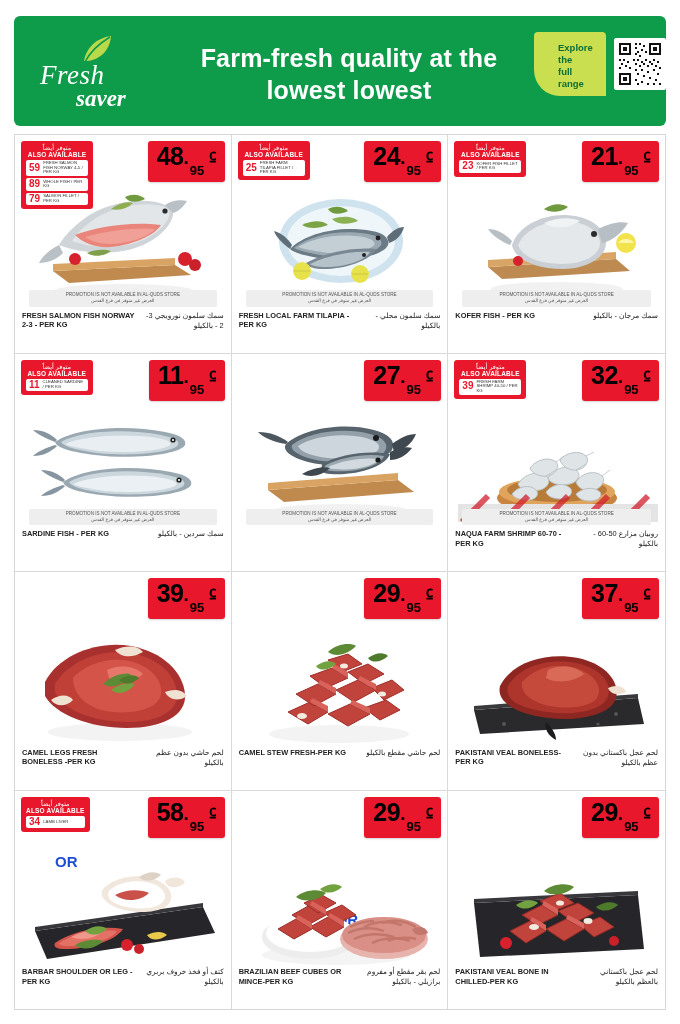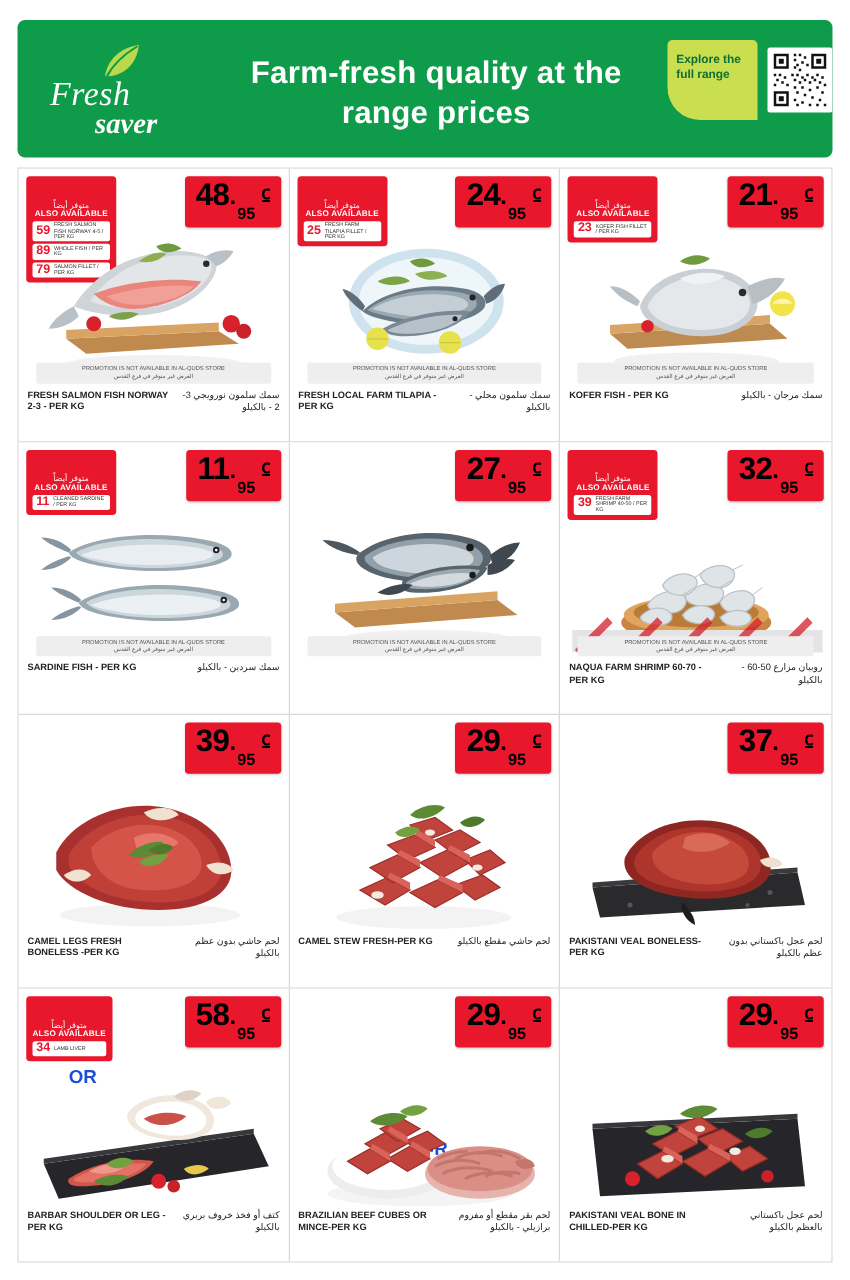--- a/index.html
+++ b/index.html
@@ -31,21 +31,21 @@
   }
   .hdr-title {
     position:absolute; left: 170px; top: 26px; width: 330px;
     color: #ffffff; font-size: 25px; font-weight: bold; line-height: 1.28;
     text-align:center; letter-spacing: .2px;
   }
   .hdr-badge {
     position:absolute; left: 520px; top: 16px; width: 72px; height: 64px;
     background: #c9df4f; border-radius: 4px 4px 0 26px;
     color: #0d6e38; font-size: 9.5px; font-weight: bold; line-height:1.25;
-    padding: 10px 7px;
+    padding: 10px 24px;
   }
   .hdr-qr {
     position:absolute; left: 600px; top: 22px; width: 52px; height: 52px;
     background:#fff; border: 3px solid #fff; border-radius: 2px;
     display:flex; align-items:center; justify-content:center;
   }
   .qr-svg { width: 46px; height: 46px; display:block; }
 
   
   .grid {
@@ -70,21 +70,21 @@
   }
   .price .int { font-size: 25px; font-weight: bold; line-height: .92; letter-spacing: -.5px; }
   .price .dot { font-size: 19px; font-weight: bold; line-height: 1; margin: 3px 1px 0 0; }
   .price .dec { font-size: 13px; font-weight: bold; line-height: 1; margin-top: 19px; }
   .price .cur { margin-left: 5px; margin-top: 2px; font-size: 9px; font-weight: bold; text-align:center; line-height:1.05; }
   .price .cur .sym { display:block; font-size: 15px; line-height: 1; }
 
   
   .alsobox {
     position:absolute; left: 6px; top: 6px; background: #e8172b; color:#fff;
-    border-radius: 3px; padding: 20px 5px 4px 5px; min-width: 62px;
+    border-radius: 3px; padding: 3px 5px 4px 5px; min-width: 62px;
   }
   .alsobox .ar { font-size: 6.5px; text-align:center; line-height:1.1; opacity:.95; }
   .alsobox .en { font-size: 6.5px; font-weight: bold; text-align:center; letter-spacing:.2px; margin-bottom:2px;}
   .alsoitem {
     background:#fff; color:#e8172b; border-radius:2px; margin-top: 2px;
     padding: 1px 3px; display:flex; align-items:center; gap: 3px;
   }
   .alsoitem .v { font-size: 10px; font-weight: bold; line-height: 1.05; }
   .alsoitem .d { font-size: 4.3px; color:#333; line-height: 1.08; max-width: 42px; }
 
@@ -127,21 +127,21 @@
     <div class="hdr-leafwrap">
       <span class="logo-leaf">
         <svg viewBox="0 0 34 30" width="34" height="30">
           <path d="M4 27 C6 14 16 4 31 2 C30 16 20 26 7 27 Z" fill="#b9d94a"></path>
           <path d="M5 28 C10 18 20 9 30 3" stroke="#0e9c4b" stroke-width="1.6" fill="none"></path>
         </svg>
       </span>
       <div class="logo-fresh">Fresh</div>
       <div class="logo-saver">saver</div>
     </div>
-    <div class="hdr-title">Farm-fresh quality at the range prices</div>
+    <div class="hdr-title">Farm-fresh quality at the lowest lowest</div>
     <div class="hdr-badge">Explore the full range</div>
     <div class="hdr-qr">
       <svg class="qr-svg" viewBox="0 0 46 46">
         <rect x="0" y="0" width="46" height="46" fill="#fff"></rect>
         <g fill="#111">
           <rect x="2" y="2" width="12" height="12"></rect>
             <rect x="4" y="4" width="8" height="8" fill="#fff"></rect>
             <rect x="6" y="6" width="4" height="4"></rect>
           <rect x="32" y="2" width="12" height="12"></rect>
             <rect x="34" y="4" width="8" height="8" fill="#fff"></rect>

